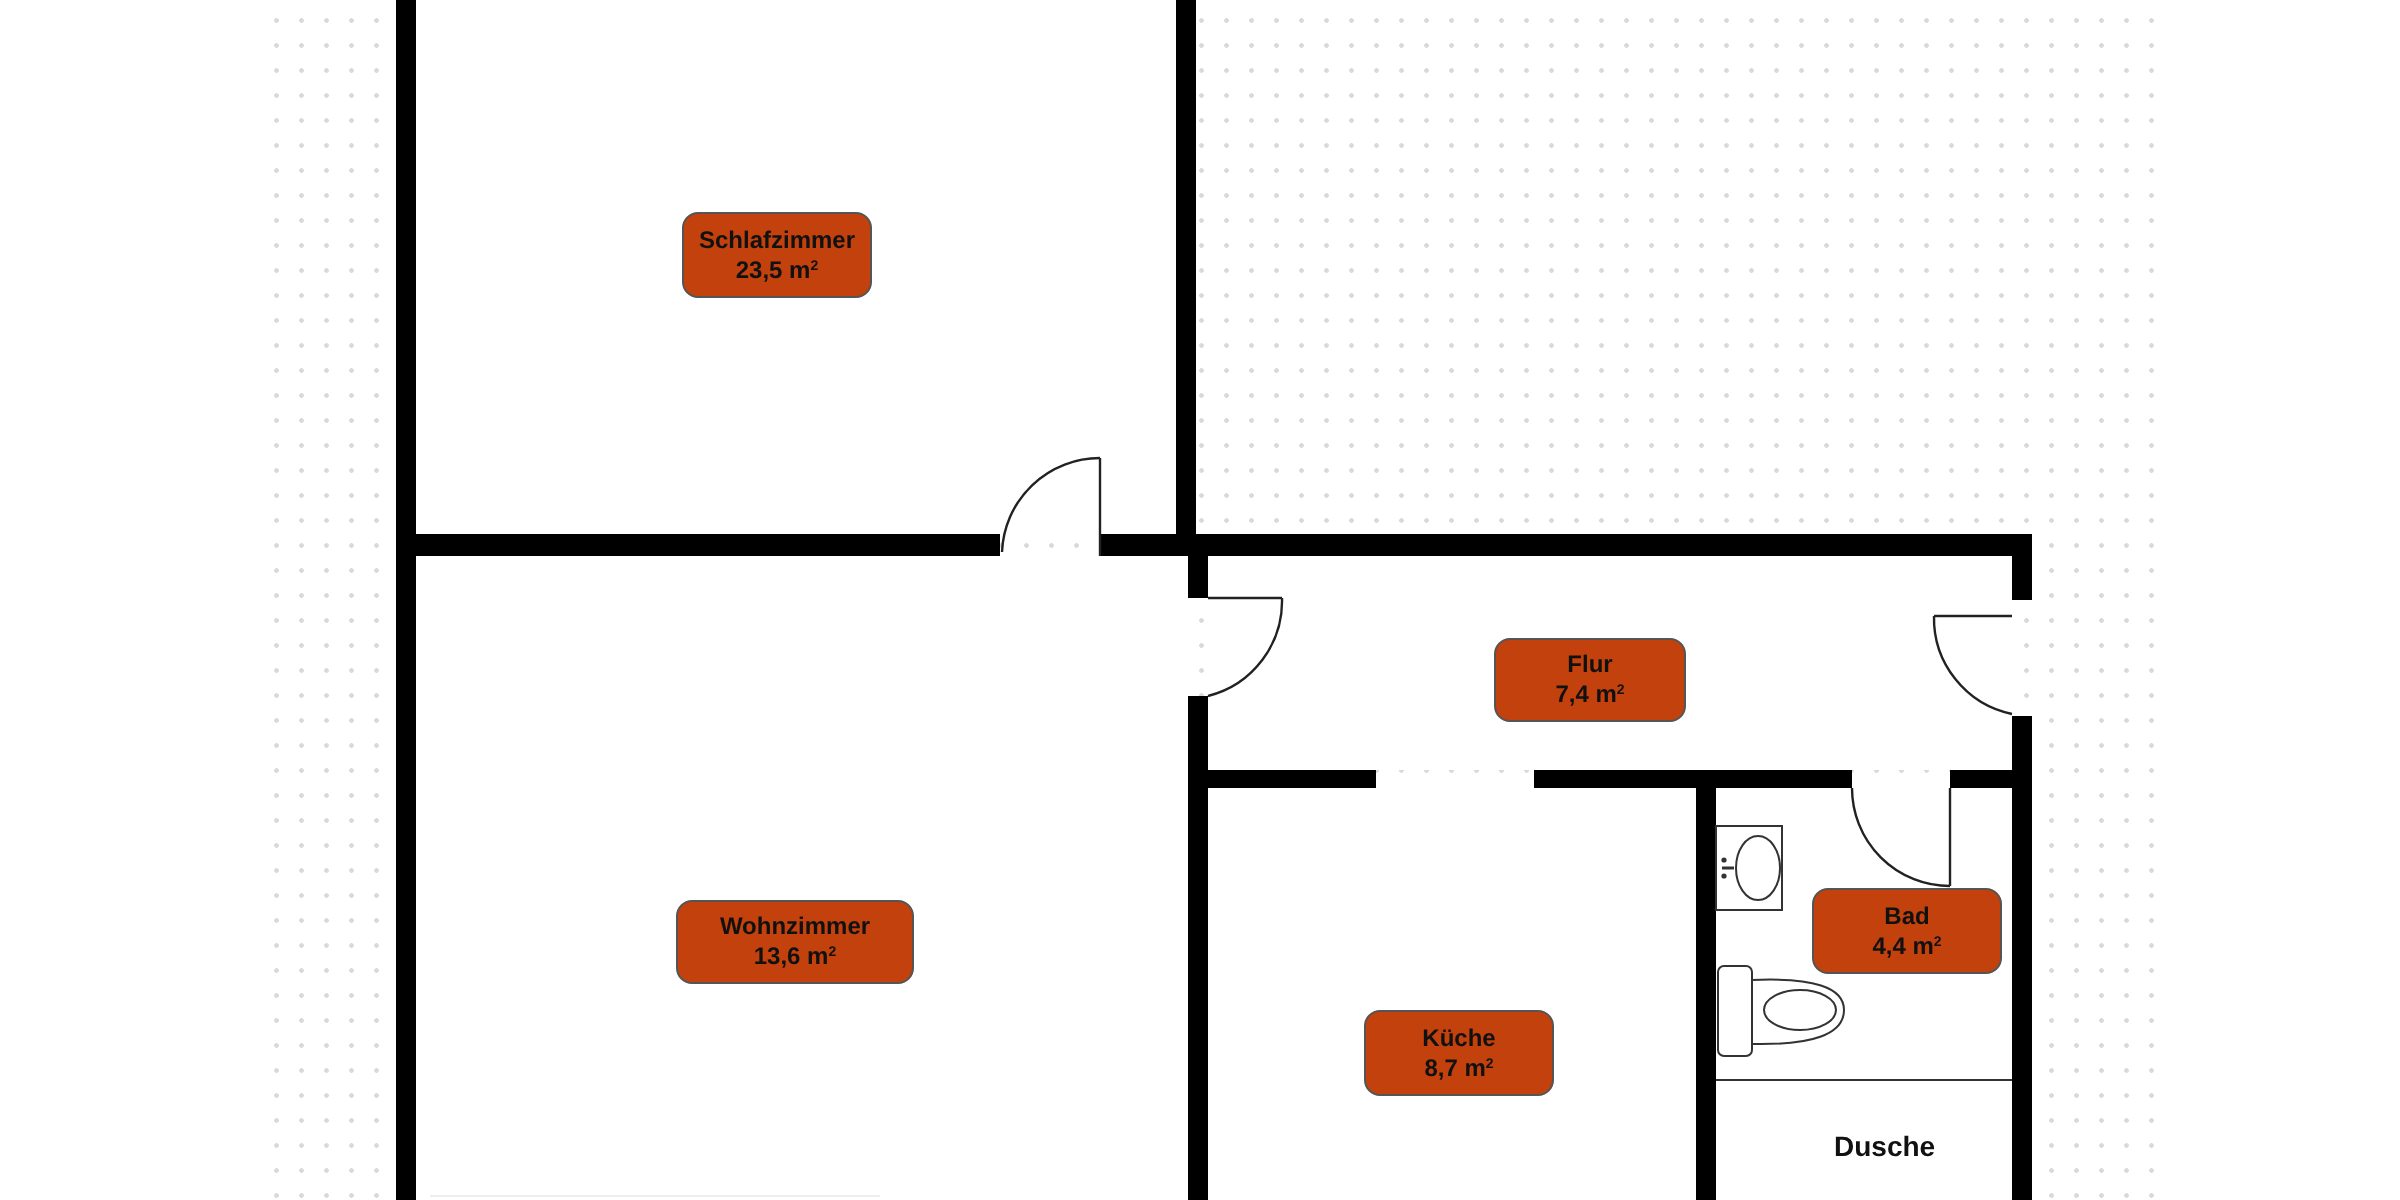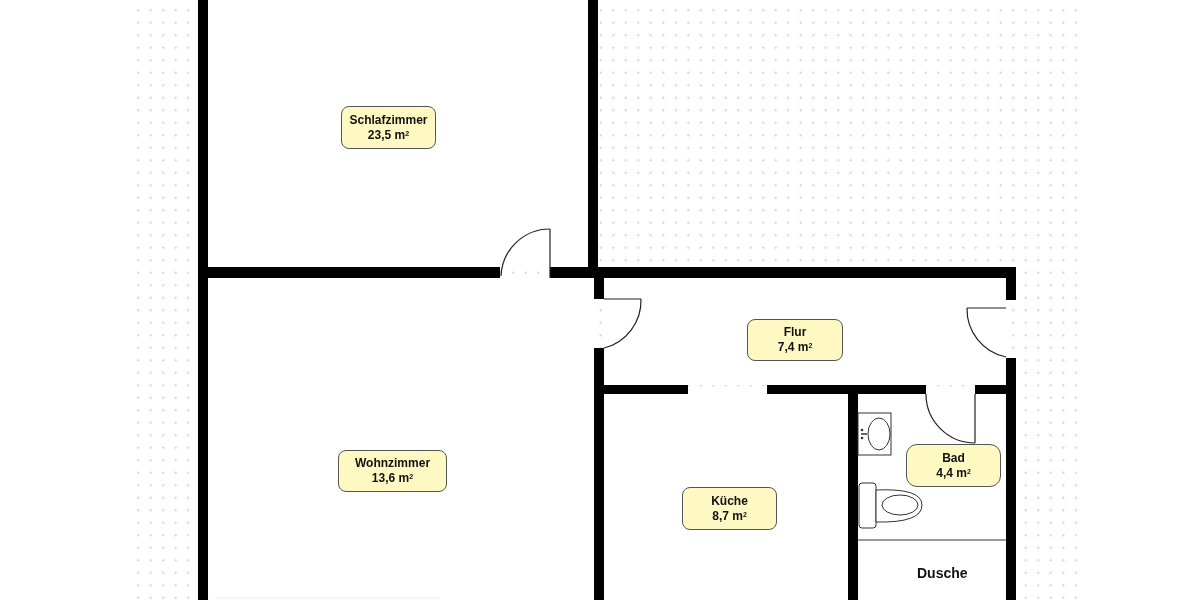--- a/index.html
+++ b/index.html
@@ -3,21 +3,21 @@
 <meta charset="utf-8">
 <style>
   html, body { margin:0; padding:0; }
   body { width:1200px; height:600px; position:relative; overflow:hidden; background:#ffffff; font-family:"Liberation Sans", sans-serif; }
   .grid { position:absolute; left:128px; top:0; width:950px; height:600px;
     background-image: radial-gradient(circle, #d9d9d9 1px, transparent 1.3px);
     background-size:12.5px 12.5px; background-position:4px 4px; }
   .room-fill { position:absolute; background:#ffffff; }
   .wall { position:absolute; background:#000000; }
   svg.overlay { position:absolute; left:0; top:0; }
-  .label { position:absolute; border:1px solid #555; border-radius:8px; background:#fef9c3; text-align:center;
+  .label { position:absolute; border:1px solid #555; border-radius:8px; background:#c2410c; text-align:center;
     font-weight:bold; font-size:12px; line-height:15px; color:#111; display:flex; flex-direction:column; justify-content:center; align-items:center; box-sizing:border-box; }
   .label sup { font-size:7px; vertical-align:top; position:relative; top:-2px; }
   .small-label { position:absolute; font-weight:bold; font-size:14px; color:#111; }
 </style>
 </head>
 <body>
 
 <div class="grid"></div>
 
 <div class="room-fill" style="left:208px;top:0;width:380px;height:268px;"></div>
@@ -78,33 +78,33 @@
   <line x1="858" y1="540" x2="1006" y2="540" stroke="#333" stroke-width="1"></line>
 
   <line x1="215" y1="598" x2="440" y2="598" stroke="#eee" stroke-width="1"></line>
 </svg>
 
 <div class="label" style="left:341px;top:106px;width:95px;height:43px;">
   <span>Schlafzimmer</span>
   <span><span>23,5 m</span><sup>2</sup></span>
 </div>
 
-<div class="label" style="left:338px;top:450px;width:109px;height:42px;">
+<div class="label" style="left:338px;top:450px;width:119px;height:42px;">
   <span>Wohnzimmer</span>
   <span><span>13,6 m</span><sup>2</sup></span>
 </div>
 
 <div class="label" style="left:747px;top:319px;width:96px;height:42px;">
   <span>Flur</span>
   <span><span>7,4 m</span><sup>2</sup></span>
 </div>
 
-<div class="label" style="left:682px;top:487px;width:95px;height:43px;">
+<div class="label" style="left:682px;top:505px;width:95px;height:43px;">
   <span>Küche</span>
   <span><span>8,7 m</span><sup>2</sup></span>
 </div>
 
-<div class="label" style="left:906px;top:444px;width:95px;height:43px;border-radius:11px;">
+<div class="label" style="left:906px;top:444px;width:95px;height:43px;">
   <span>Bad</span>
   <span><span>4,4 m</span><sup>2</sup></span>
 </div>
 
 <div class="small-label" style="left:917px;top:565px;">Dusche</div>
 
 </body></html>

